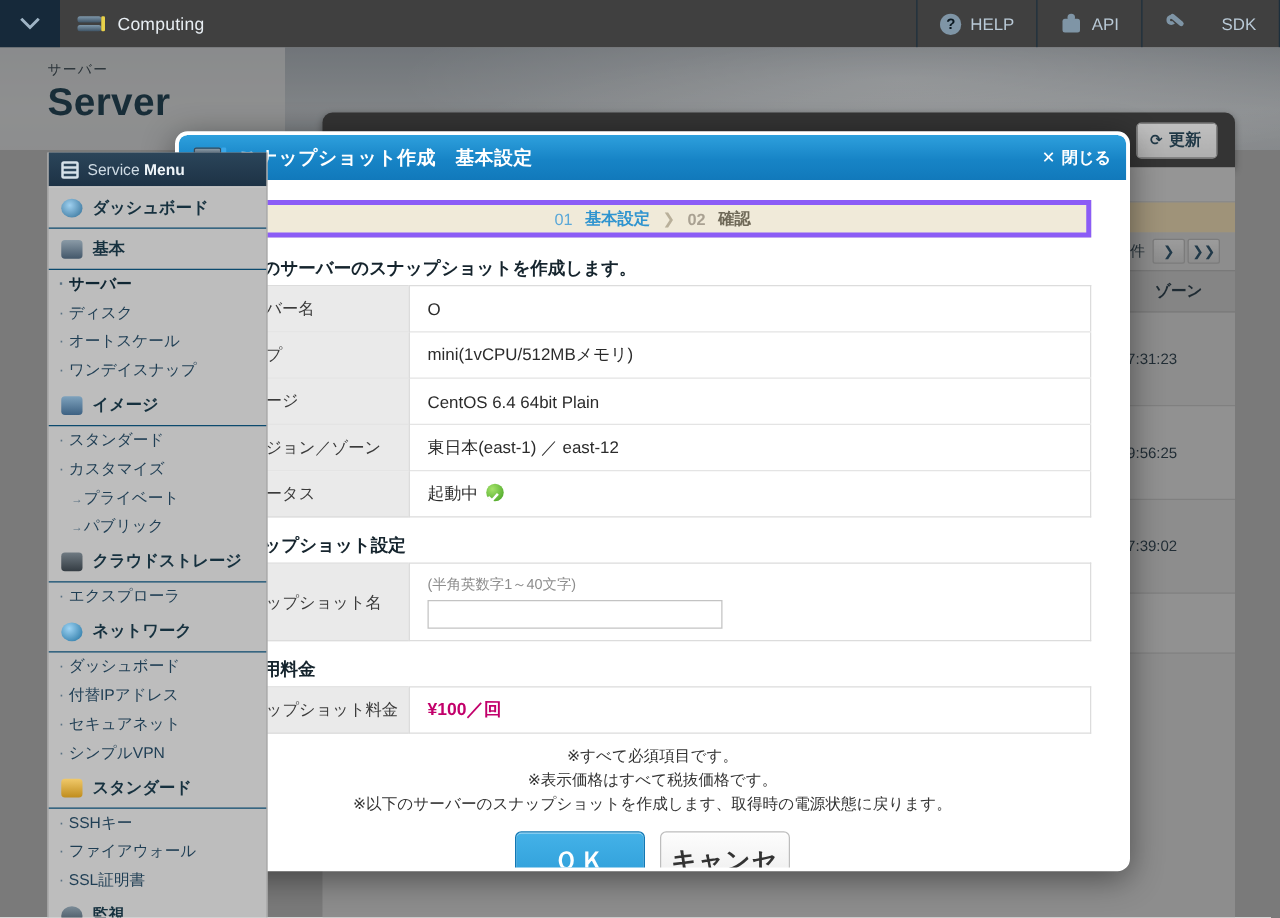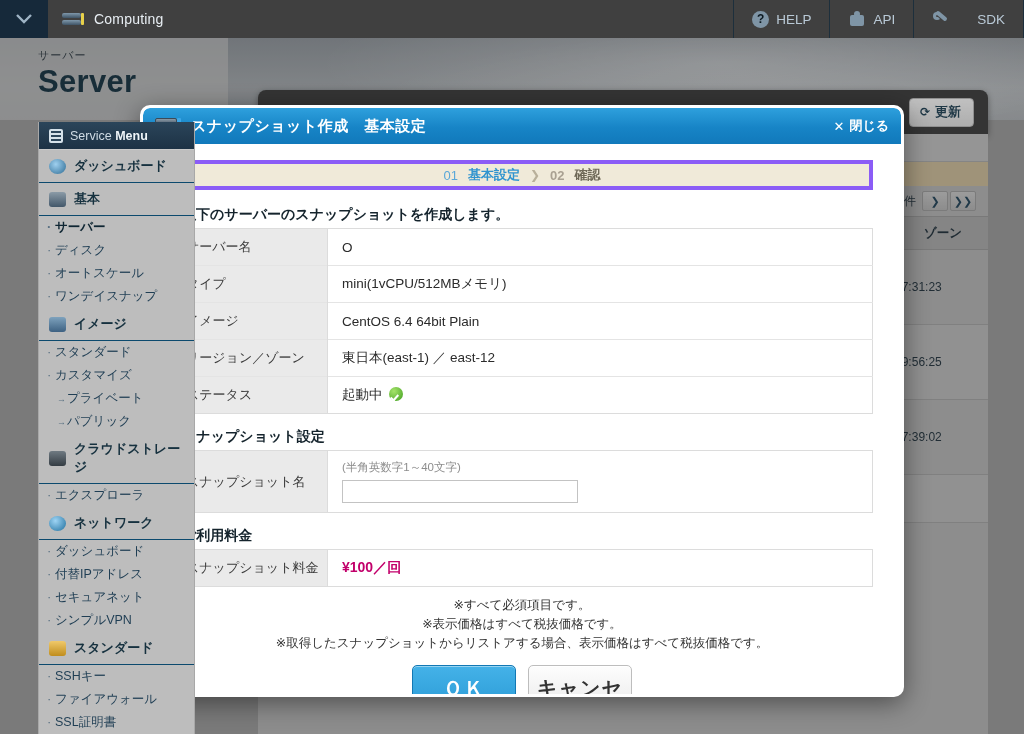--- a/index.html
+++ b/index.html
@@ -87,21 +87,21 @@
     position: absolute; right: 14px; top: 8px;
     background: linear-gradient(#fbfbfb,#e2e2e2);
     border: 1px solid #b9b9b9; border-radius: 4px;
     padding: 4px 12px 5px 10px; font-size: 13px; color: #1d3f53; font-weight: bold;
     display:flex; align-items:center; gap:5px; cursor: pointer;
   }
   .refresh-btn .r-ic { font-size: 12px; }
 
   
   .sidebar {
-    position: absolute; left: 38px; top: 122px; width: 157px; height: 612px;
+    position: absolute; left: 38px; top: 122px; width: 176px; height: 612px;
     background: #bdbdbd;
     border-left: 1px solid #a8a8a8; border-right: 1px solid #a8a8a8;
     font-size: 12.5px;
   }
   .sidebar-head {
     height: 27px; background: linear-gradient(#2b455a,#1d3245);
     display:flex; align-items:center; gap:7px; padding-left: 10px;
     color:#cfdbe4; font-size: 12.5px;
   }
   .sidebar-head .sm-ic {
@@ -489,21 +489,21 @@
             <tr>
           <th>スナップショット料金</th>
           <td><span class="price">¥100／回</span></td>
         </tr>
       </tbody>
         </table>
 
       <div class="notes">
         <div>※すべて必須項目です。</div>
         <div>※表示価格はすべて税抜価格です。</div>
-        <div>※取得したスナップショットからリストアする場合、表示価格はすべて税抜価格です。</div>
+        <div>※以下のサーバーのスナップショットを作成します、取得時の電源状態に戻ります。</div>
       </div>
 
       <div class="btn-row">
         <div class="btn btn-ok">ＯＫ</div>
         <div class="btn btn-cancel">キャンセル</div>
       </div>
 
     </div>
   </div>
 

